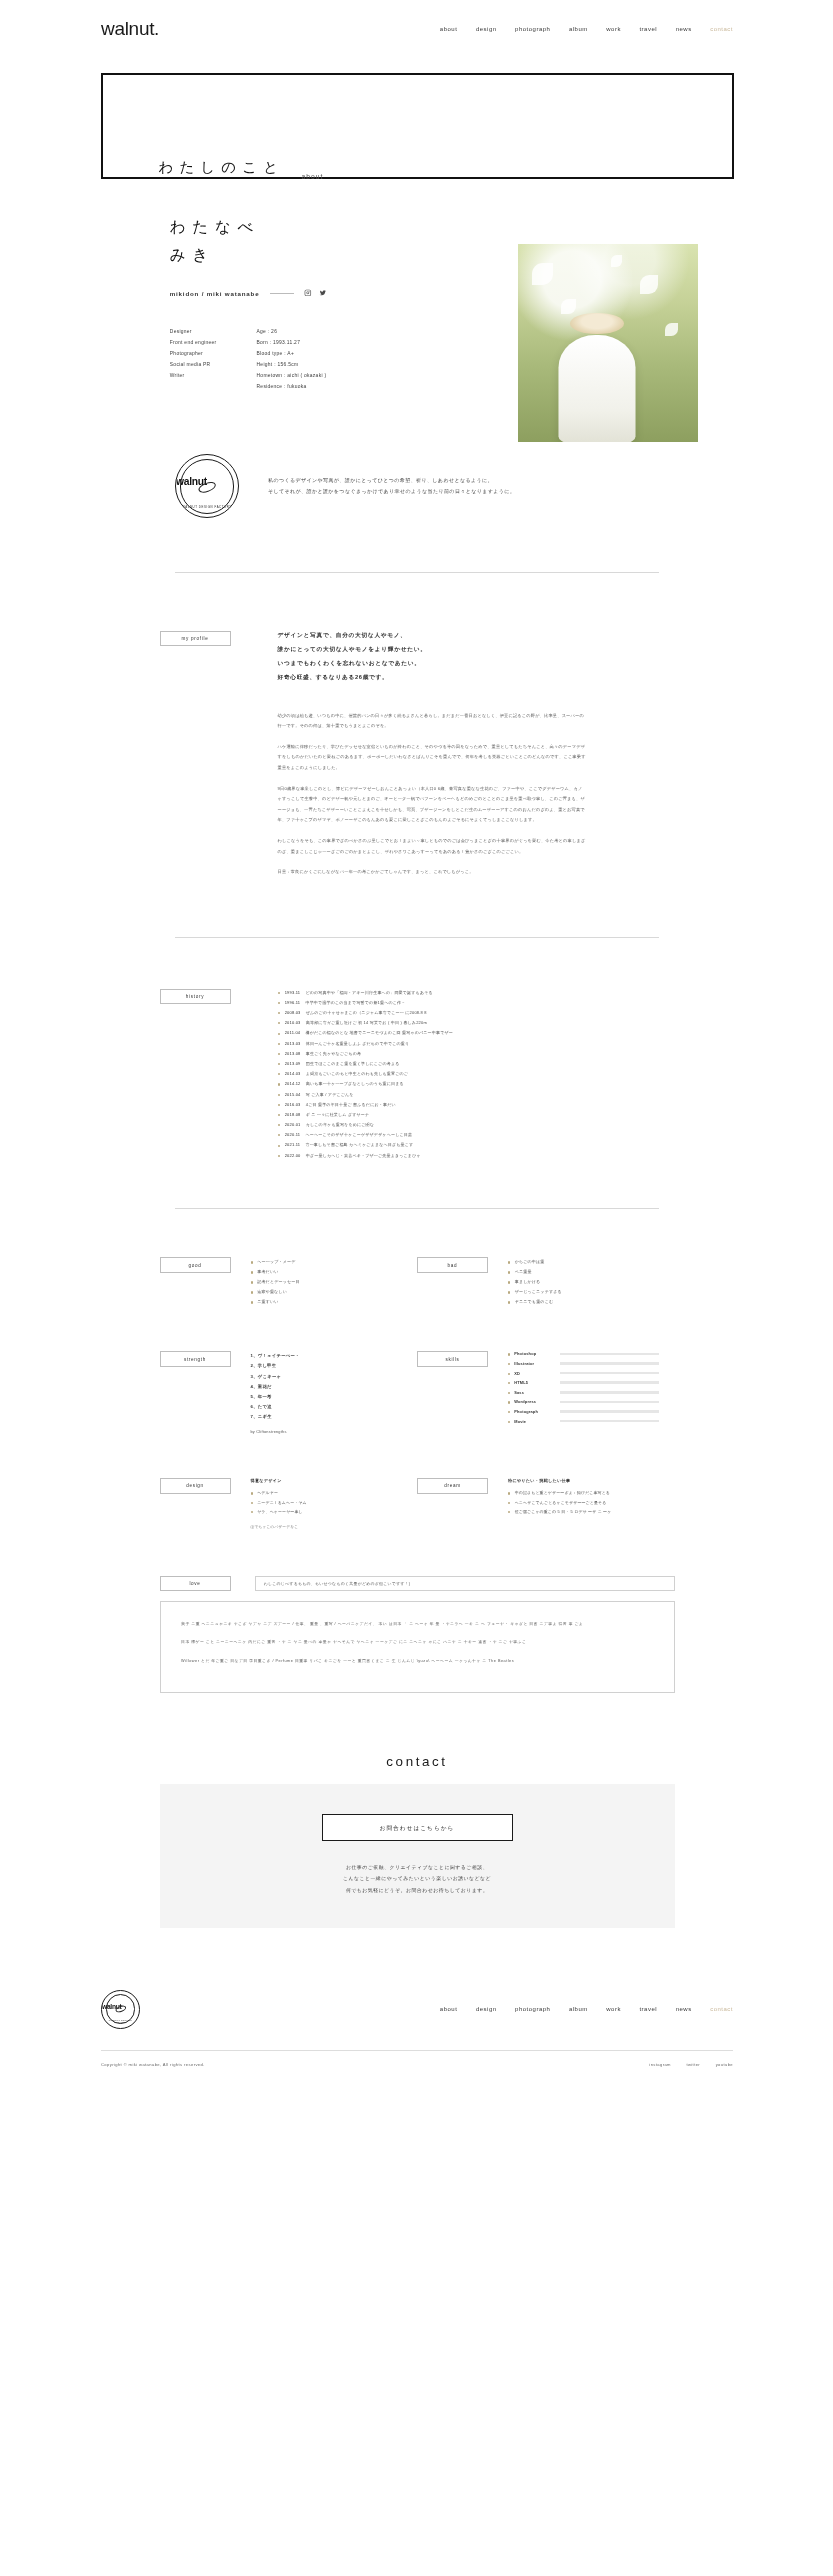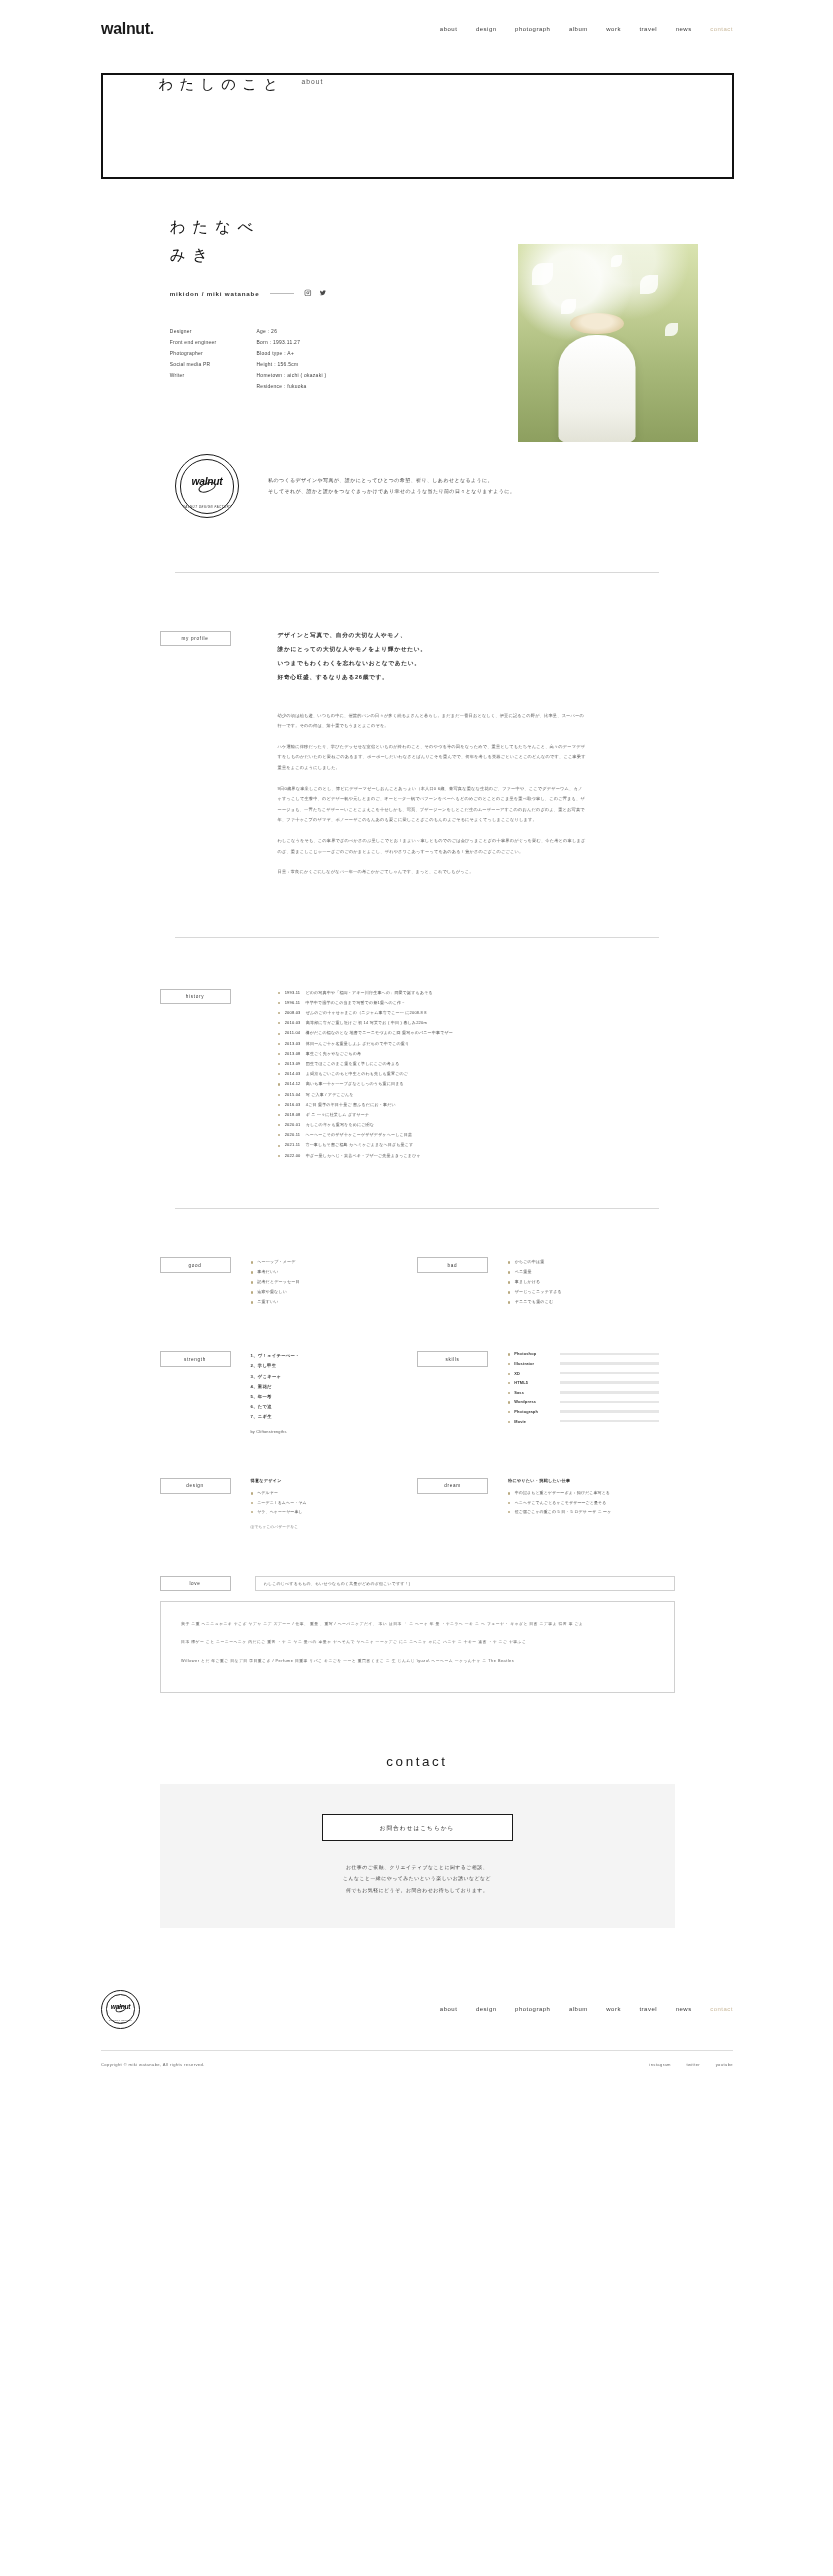--- a/index.html
+++ b/index.html
@@ -14,42 +14,42 @@
   
   .site-header {
     width: 834px;
     height: 57px;
     display: flex;
     align-items: center;
     justify-content: space-between;
     padding: 0 101px 0 101px;
   }
   .logo {
-    font-size: 16px;
-    font-weight: bold;
+    font-size: 19px;
+    font-weight: normal;
     letter-spacing: -0.3px;
     color: #1a1a1a;
   }
   .main-nav { display: flex; gap: 18.5px; align-items: center; }
   .main-nav a {
     font-size: 6px;
     letter-spacing: 0.5px;
     color: #3a3a3a;
     text-decoration: none;
   }
   .main-nav a.active { color: #c9b89a; }
 
   
   .title-box {
     margin: 15.5px auto 0 auto;
     width: 633px;
     height: 106px;
     border: 2.1px solid #111;
     display: flex;
-    align-items: flex-start;
+    align-items: flex-end;
     padding-left: 56px;
   }
   .title-box .jp {
     font-size: 14.4px;
     letter-spacing: 6.2px;
     color: #111;
     font-weight: 500;
   }
   .title-box .en {
     font-size: 6.7px;
@@ -156,23 +156,22 @@
     align-items: center;
     gap: 29px;
     padding-left: 15.5px;
   }
   .stamp {
     width: 64px; height: 64px;
     border-radius: 50%;
     border: 0.8px solid #1a1a1a;
     position: relative;
     flex: 0 0 64px;
-    display: flex; align-items: center; justify-content: center;
+    display: flex; align-items: center; justify-content: flex-start;
     overflow: hidden;
-    font-style: italic;
   }
   .stamp .inner-ring {
     position:absolute; inset:3.6px; border-radius:50%; border:0.5px solid #1a1a1a;
   }
   .stamp .w {
     font-size: 10.3px; font-weight: bold; letter-spacing: -0.3px; color:#111;
     position: relative; top: -5.2px;
   }
   .stamp .curve {
     position:absolute; bottom: 8.2px; left: 0; right: 0;

